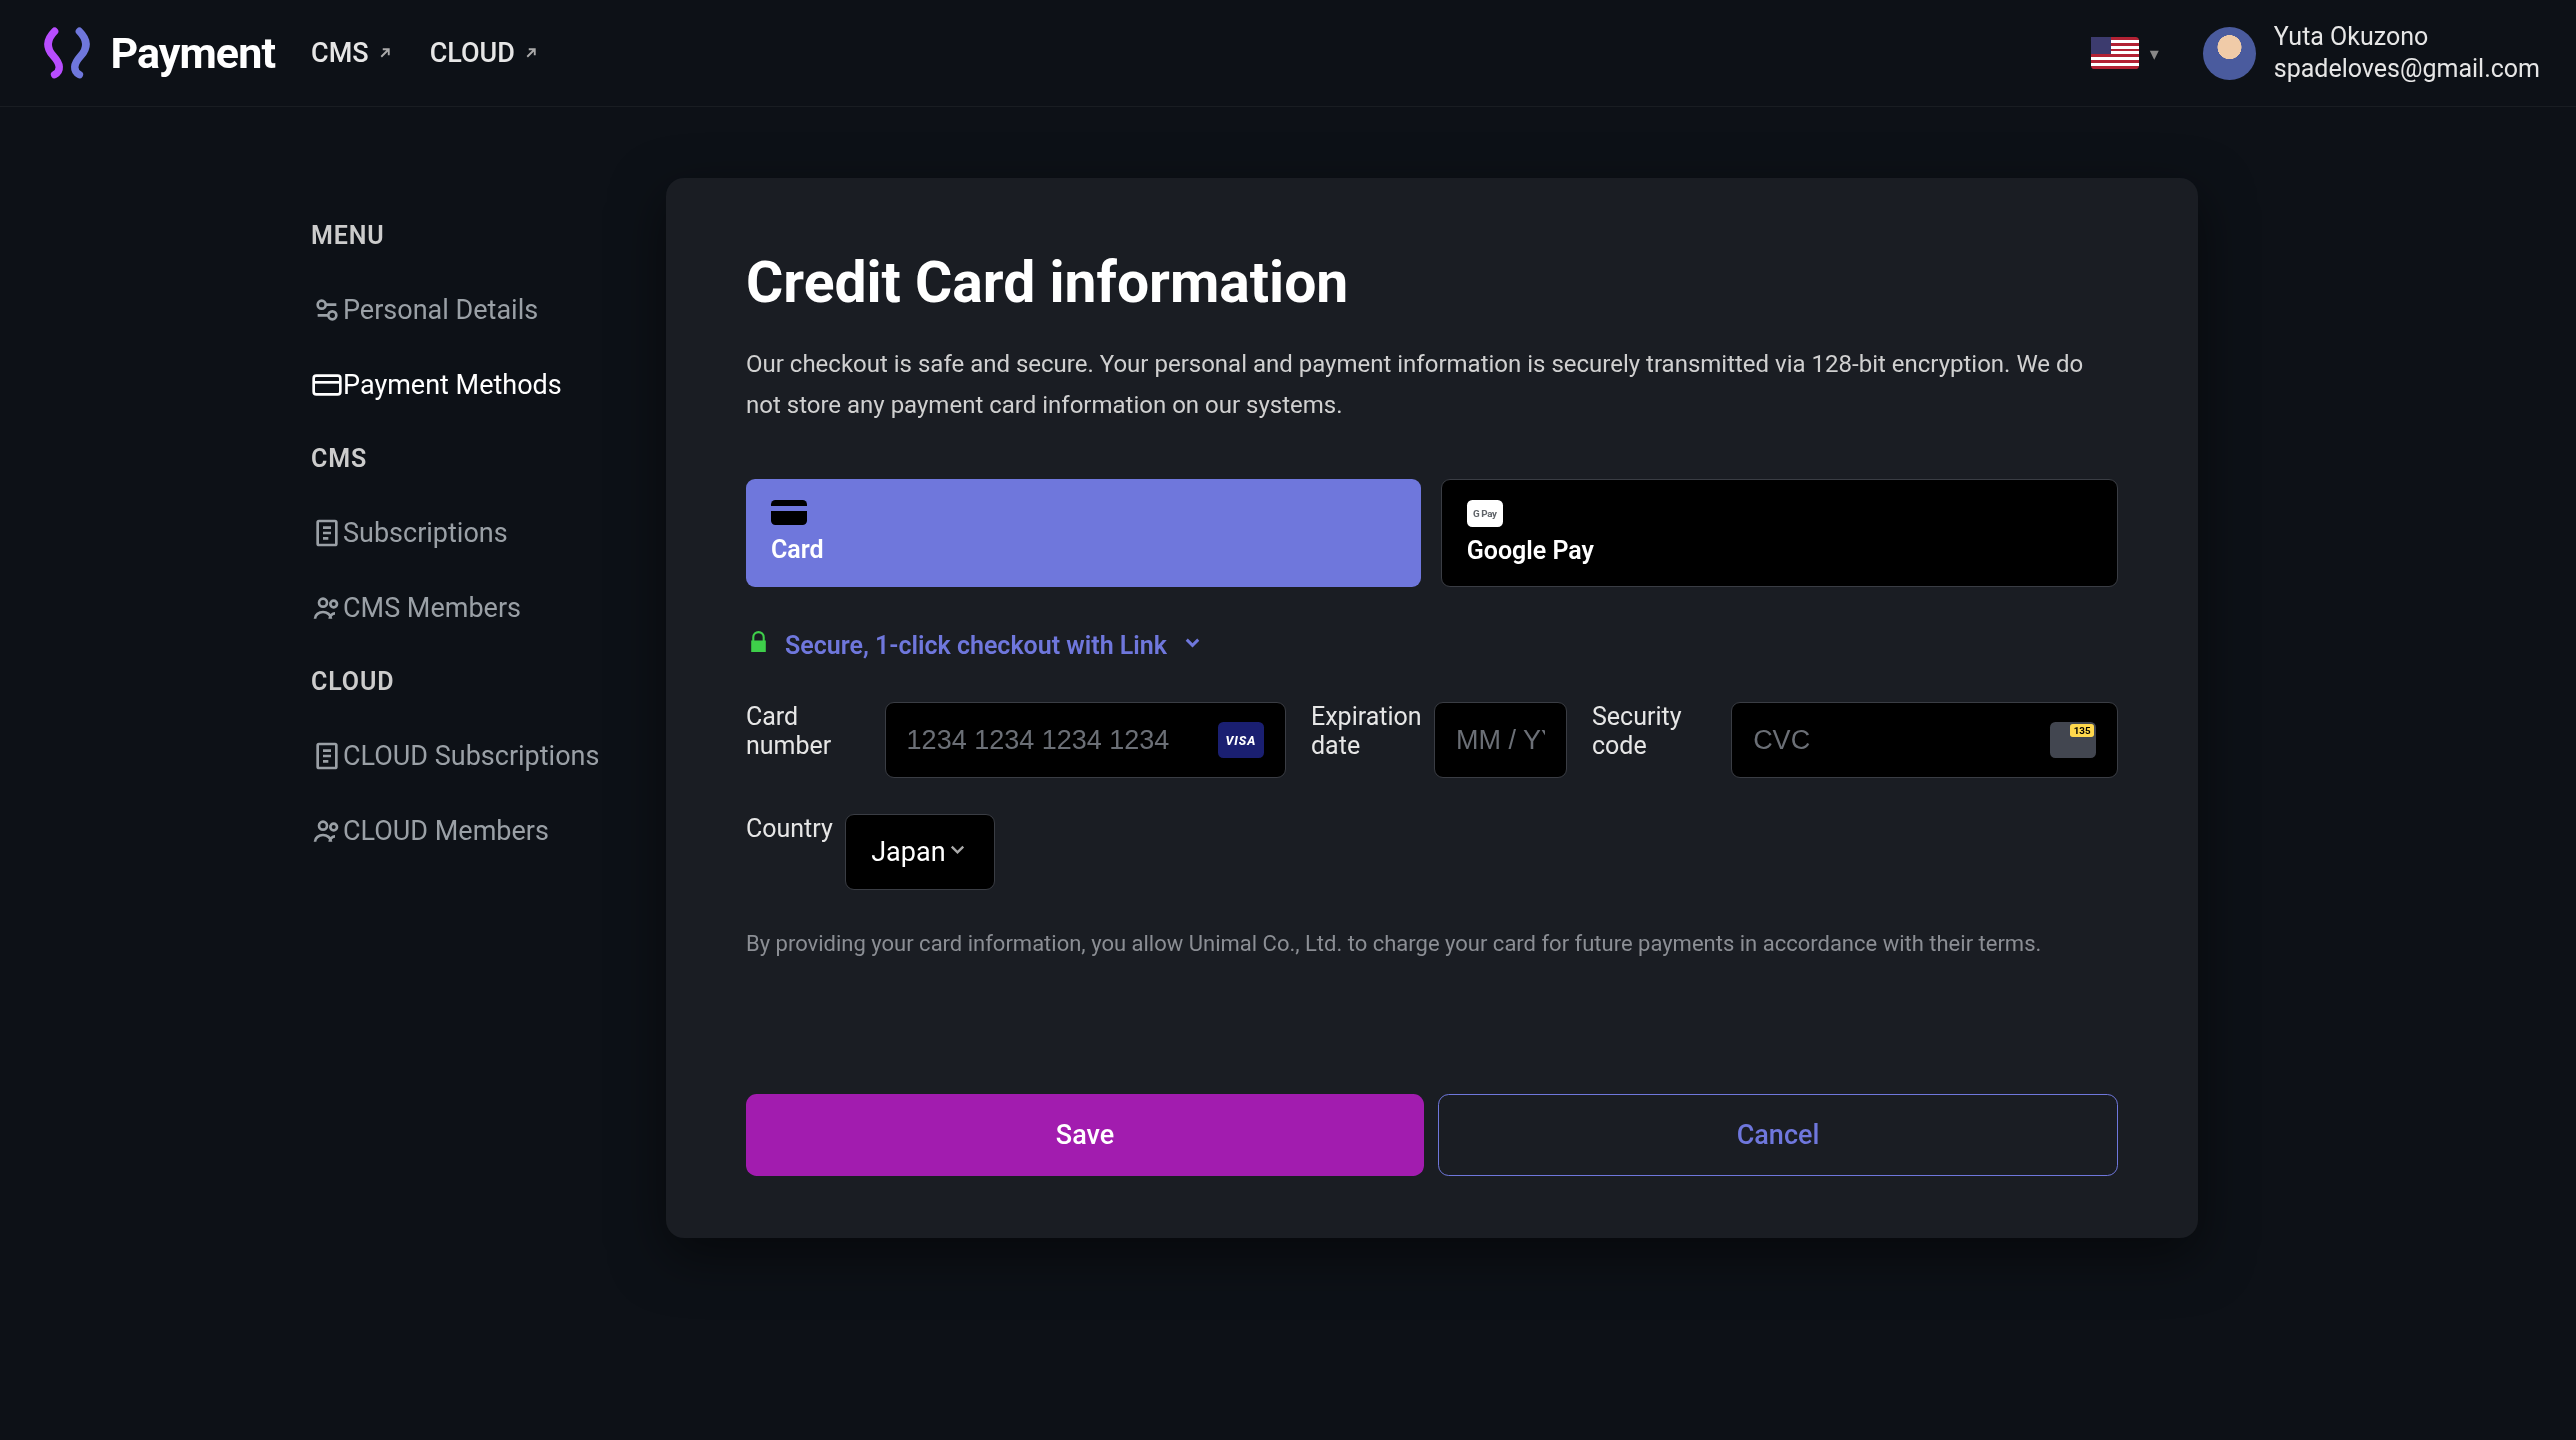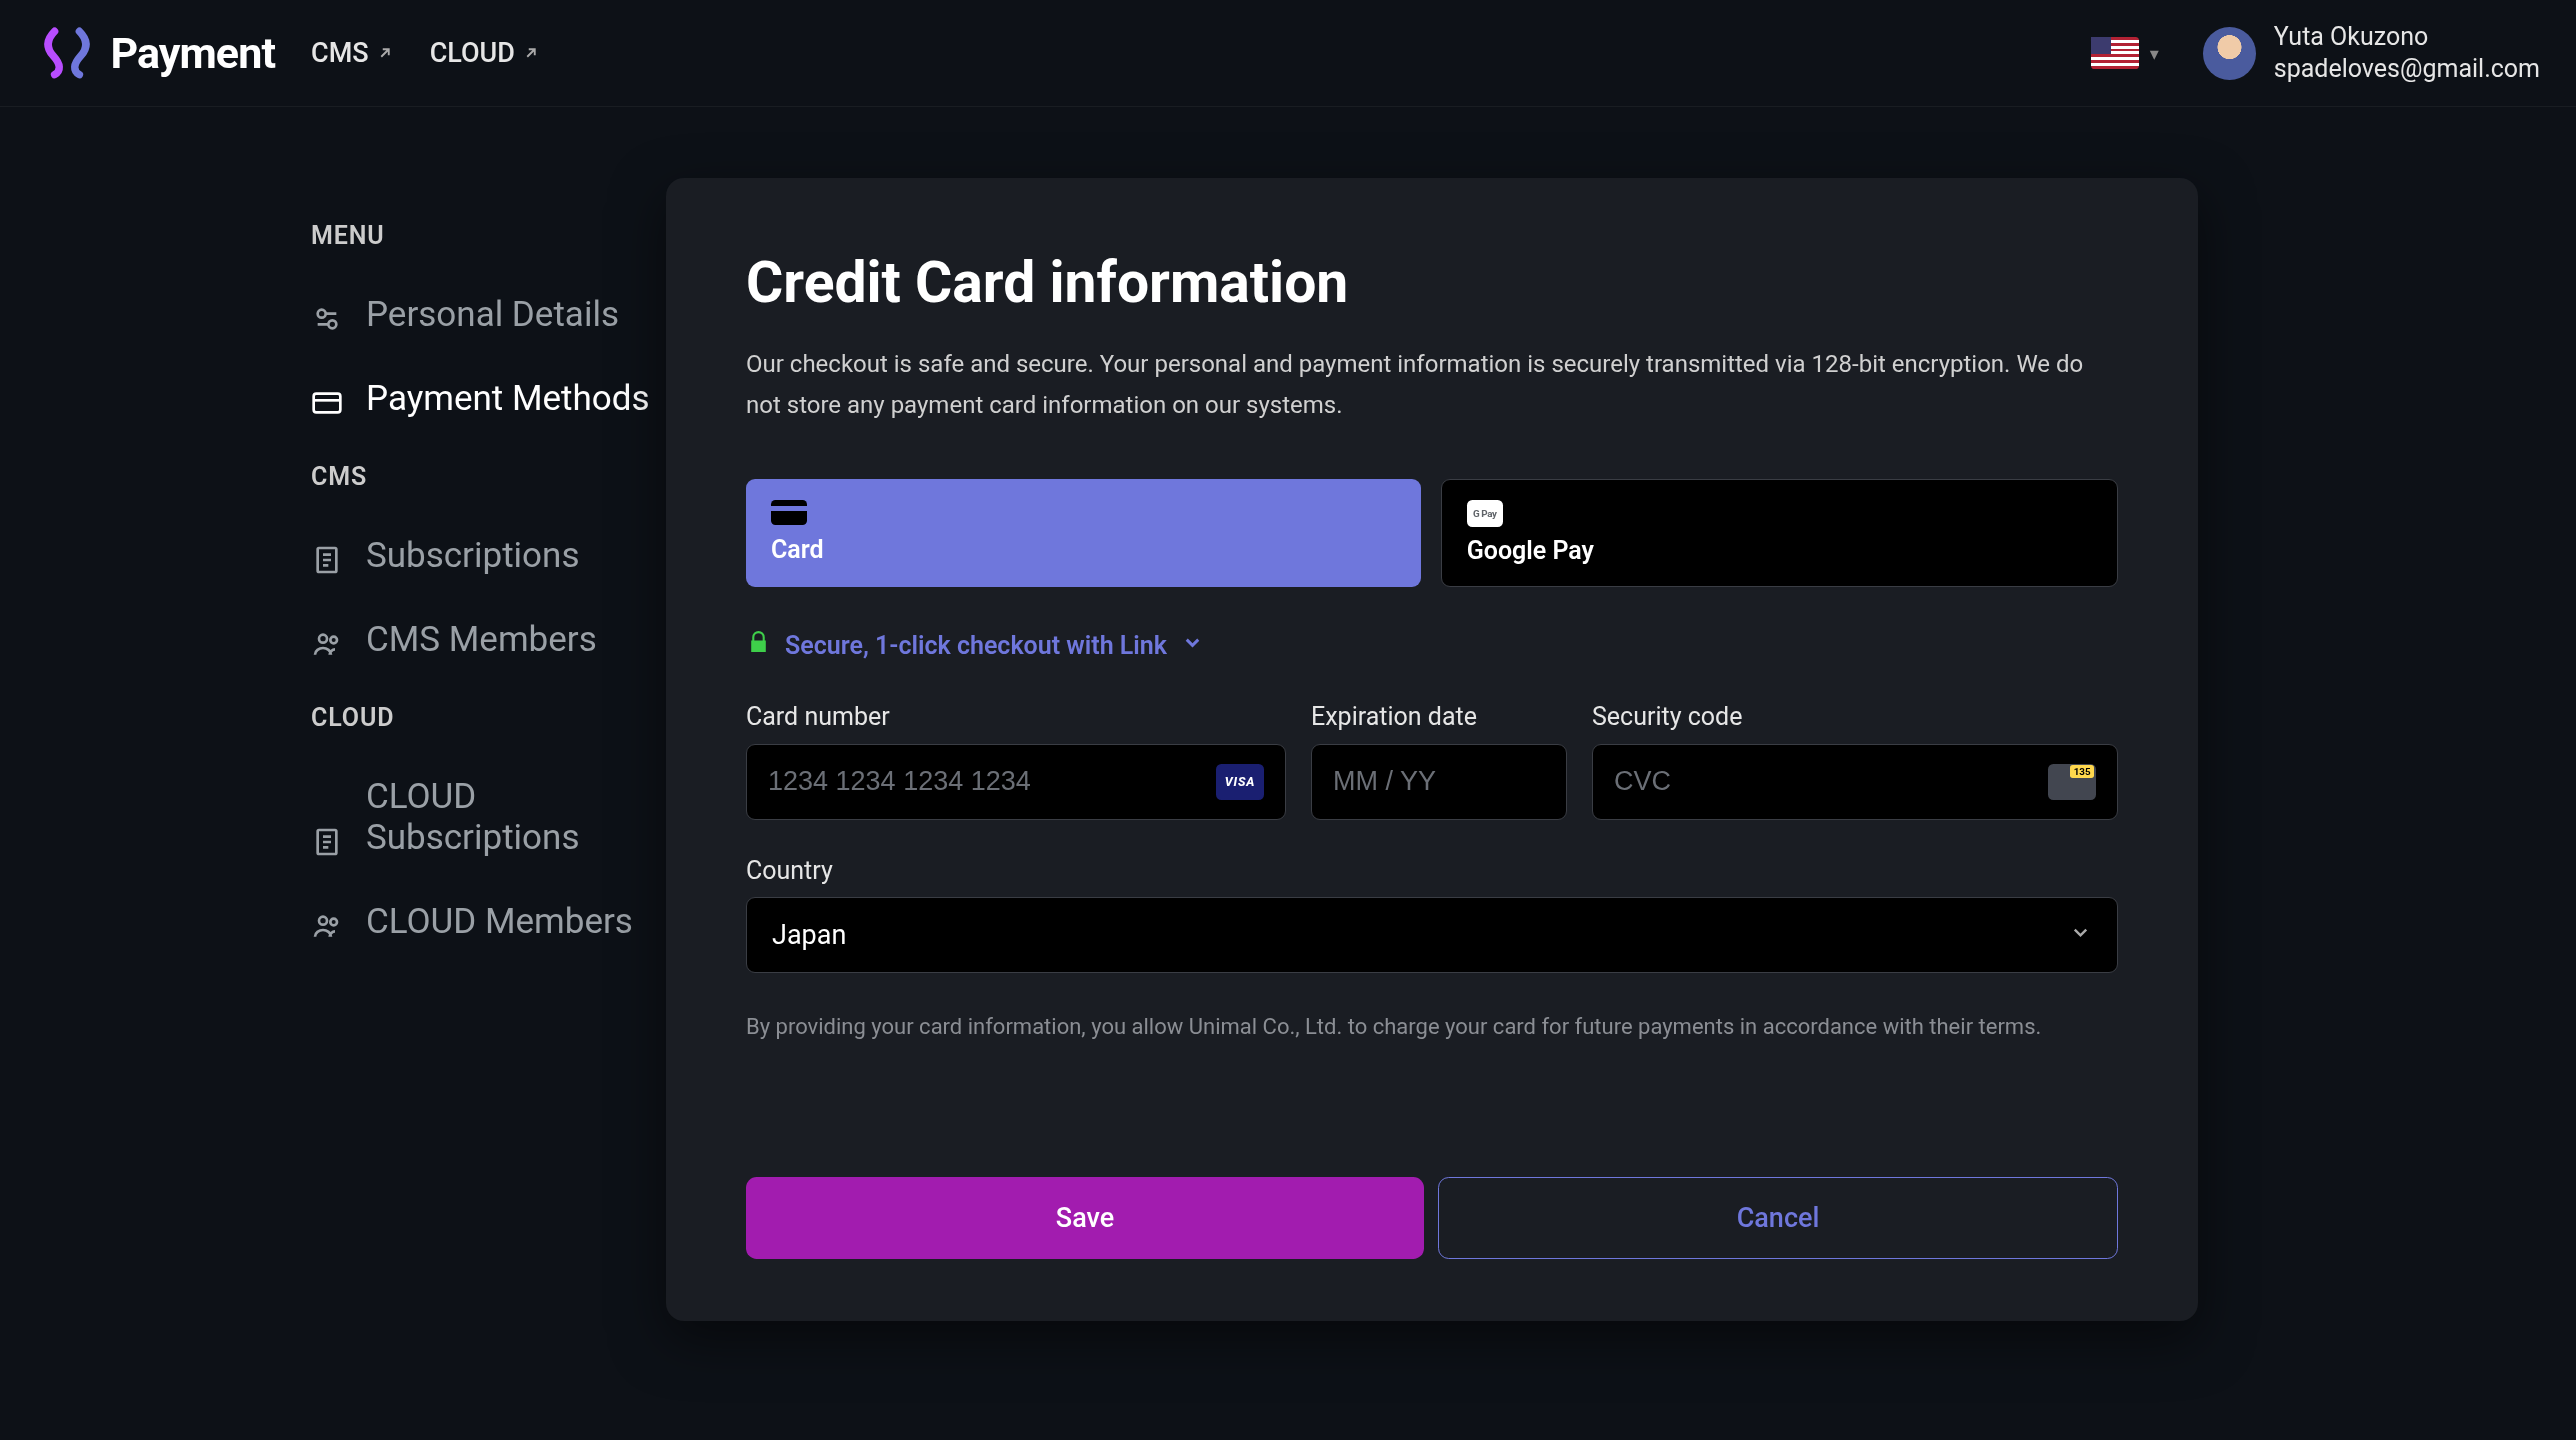--- a/index.html
+++ b/index.html
@@ -103,22 +103,21 @@
     .sidebar-section-title {
       font-size: 25px;
       font-weight: 600;
       letter-spacing: 0.9px;
       color: #ccc;
       margin-bottom: 44px;
     }
     .sidebar-item {
       display: flex;
       align-items: flex-end;
-      gap: 23px;
-      font-size: 35px;
+      font-size: 27px;
       color: #9aa0a6;
       margin-bottom: 43px;
       cursor: pointer;
     }
     .sidebar-item.active { color: #fff; }
     .sidebar-item .icon { width: 32px; height: 32px; display: flex; align-items: center; justify-content: center; }
     .sidebar-item .icon svg { width: 32px; height: 32px; }
     .sidebar-section-title.sub { margin-top: 25px; }
     .content {
       flex: 1;
@@ -214,21 +213,21 @@
       font-weight: 600;
       color: #6f77dc;
       margin-bottom: 41px;
     }
     .lock-icon { color: #3ecf4a; }
     .form-row {
       display: flex;
       gap: 25px;
       margin-bottom: 36px;
     }
-    .form-group { display: flex; flex-direction: column; gap: 12.4px; }
+    .form-group { display: flex; gap: 12.4px; }
     .form-group.card { flex: 0 0 540px; }
     .form-group.exp { flex: 0 0 256px; }
     .form-group.cvc { flex: 1; }
     .form-label { font-size: 25px; color: #e6e6e6; }
     .form-input {
       height: 76px;
       background: #000;
       border: 0.9px solid #3a3d44;
       border-radius: 9px;
       padding: 0 21px;

